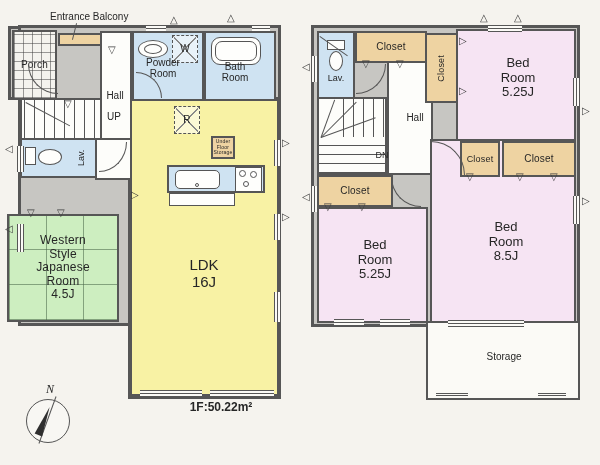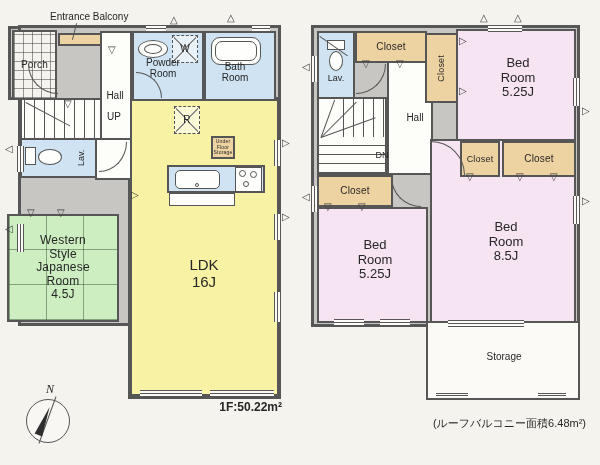--- a/index.html
+++ b/index.html
@@ -4,21 +4,21 @@
 <style>
   *{box-sizing:border-box;margin:0;padding:0}
   body{background:#ffffff;font-family:"Liberation Sans",sans-serif}
   .cv{position:relative;width:600px;height:465px;background:#f5f3ee;color:#262626;overflow:hidden}
   .layer{position:absolute;inset:0}
   .shell{position:absolute;border:3px solid #565656;background:#c7c6c2}
   .shell.thin{border-width:2px;background:#fbfaf6}
   .rm{position:absolute;border:2px solid #565656;display:flex;align-items:center;justify-content:center;text-align:center}
   .lbl{white-space:pre-line;line-height:1.12;letter-spacing:.2px}
   .abl{position:absolute;text-align:center;white-space:pre-line;line-height:1.12}
-  .right{text-align:right}
+  .right{text-align:center}
   .wht{background:#fdfdfa}.blue{background:#cfe3f2}.yel{background:#f8f2a4}
   .grn{background:#cdeec0}.tan{background:#eed3a2}.pnk{background:#f6e4f3}
   .tile{background-color:#f4f3ee;background-image:
     repeating-linear-gradient(90deg,rgba(60,60,60,.5) 0 1px,transparent 1px 9px),
     repeating-linear-gradient(0deg,rgba(60,60,60,.5) 0 1px,transparent 1px 9px)}
   .tatami{background-image:
     repeating-linear-gradient(90deg,rgba(70,100,70,.55) 0 1px,transparent 1px 37px),
     repeating-linear-gradient(0deg,rgba(70,100,70,.55) 0 1px,transparent 1px 35px)}
   .dash{position:absolute;border:1.5px dashed #555;display:flex;align-items:center;justify-content:center;
     background-color:rgba(255,255,255,.55);background-image:
@@ -183,21 +183,20 @@
     <div class="abl f13" style="left:492px;top:56px;width:52px">Bed
 Room
 5.25J</div>
     <div class="abl f13" style="left:346px;top:238px;width:58px">Bed
 Room
 5.25J</div>
     <div class="abl f13" style="left:476px;top:220px;width:60px">Bed
 Room
 8.5J</div>
     <div class="abl f10" style="left:474px;top:351px;width:60px">Storage</div>
-    <div class="abl f11 right" style="left:386px;top:417px;width:200px">(ルーフバルコニー面積6.48m²)</div>
 
     <div class="arc br" style="left:356px;top:64px;width:30px;height:30px"></div>
     <div class="arc tr" style="left:431px;top:141px;width:34px;height:34px"></div>
     <div class="arc bl" style="left:391px;top:177px;width:30px;height:30px"></div>
 
     <div class="winv" style="left:311px;top:56px;width:7px;height:26px"></div>
     <div class="winv" style="left:311px;top:186px;width:7px;height:26px"></div>
     <div class="winv" style="left:573px;top:78px;width:7px;height:28px"></div>
     <div class="winv" style="left:573px;top:196px;width:7px;height:28px"></div>
     <div class="winh" style="left:488px;top:25px;width:34px;height:7px"></div>

